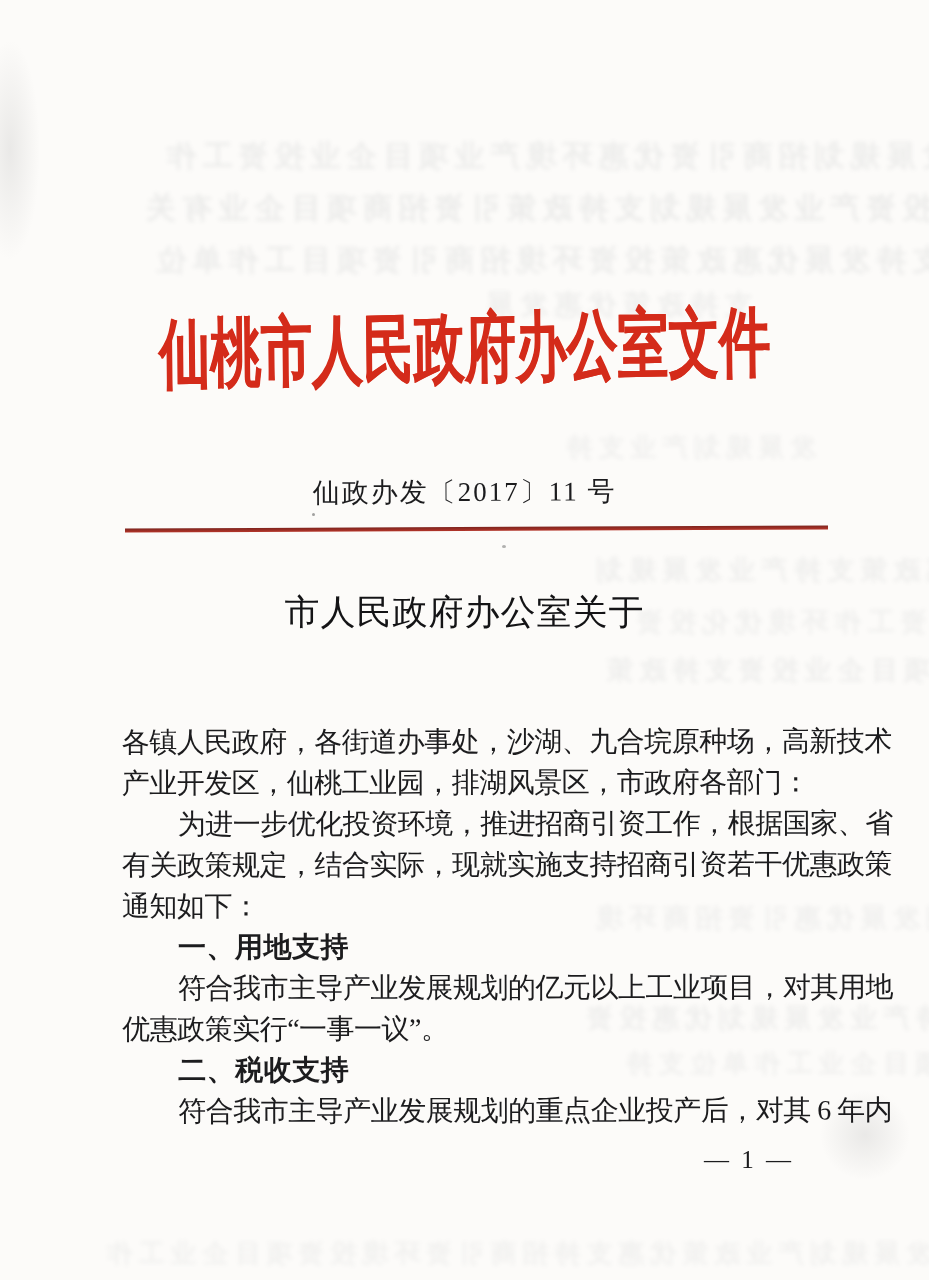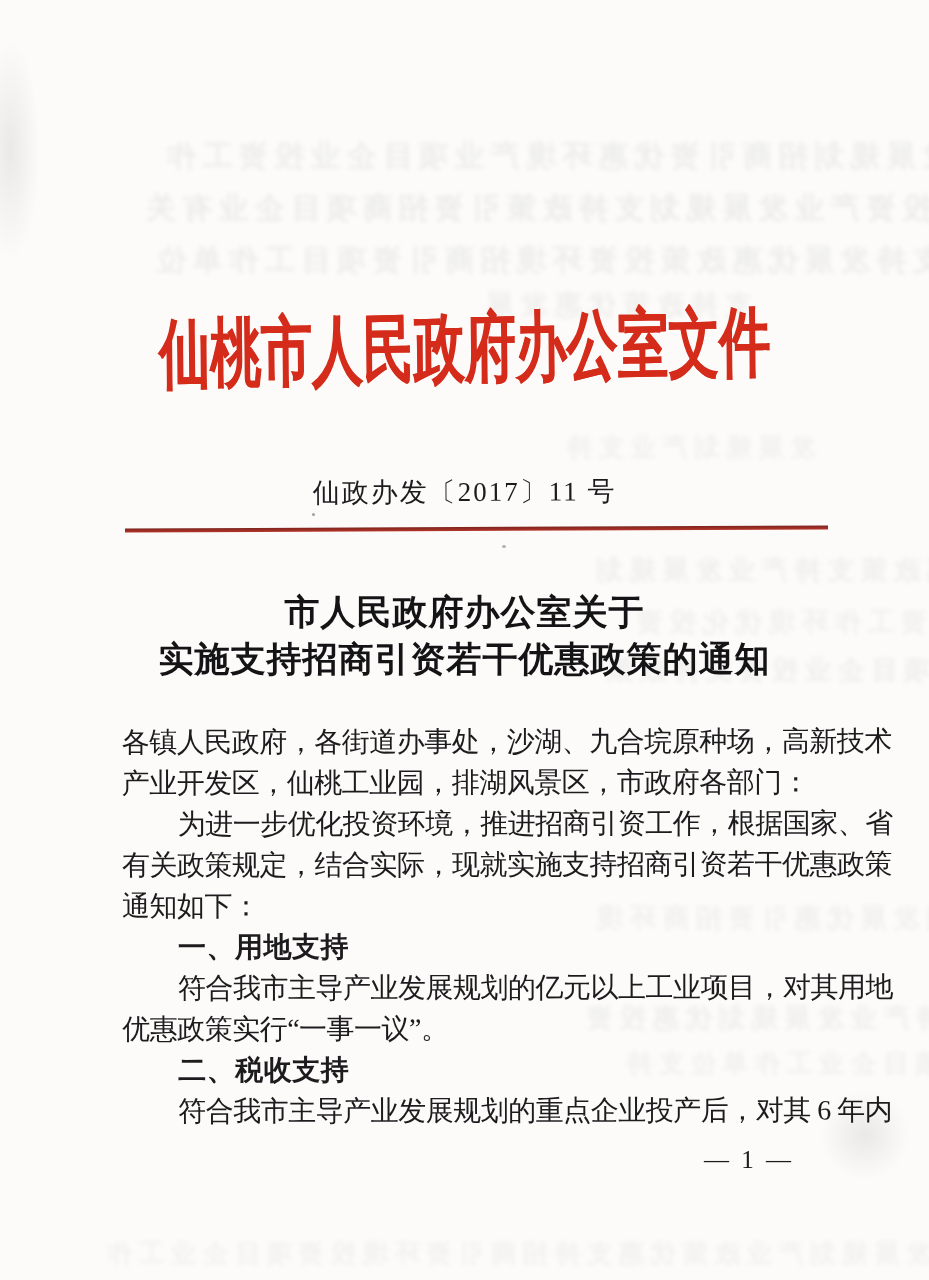--- a/index.html
+++ b/index.html
@@ -51,21 +51,21 @@
   }
   .redline{
     position:absolute;top:527px;left:125px;width:703px;height:4px;
     background:linear-gradient(#7d241e,#b5352a);
     transform:rotate(-0.25deg);
   }
   .title{
     position:absolute;top:588px;left:0;width:929px;
     text-align:center;
     font-family:"Liberation Sans", sans-serif;
-    font-weight:700;
+    font-weight:400;
     font-size:35px;line-height:47px;
     letter-spacing:1px;
     color:#141416;
   }
   .bodytext{
     position:absolute;top:721px;left:122px;width:716px;
     font-size:28px;line-height:41px;
     letter-spacing:-0.5px;
     transform:rotate(-0.1deg);
   }
@@ -108,21 +108,20 @@
   <div class="content">
 
     <div class="banner">仙桃市人民政府办公室文件</div>
 
     <div class="docnum">仙政办发〔2017〕11 号</div>
 
     <div class="redline"></div>
 
     <div class="title">
       <div>市人民政府办公室关于</div>
-      <div>实施支持招商引资若干优惠政策的通知</div>
     </div>
 
     <div class="bodytext">
       <div class="line">各镇人民政府，各街道办事处，沙湖、九合垸原种场，高新技术</div>
       <div class="line">产业开发区，仙桃工业园，排湖风景区，市政府各部门：</div>
       <div class="line indent">为进一步优化投资环境，推进招商引资工作，根据国家、省</div>
       <div class="line">有关政策规定，结合实际，现就实施支持招商引资若干优惠政策</div>
       <div class="line">通知如下：</div>
       <div class="line indent bold">一、用地支持</div>
       <div class="line indent">符合我市主导产业发展规划的亿元以上工业项目，对其用地</div>

